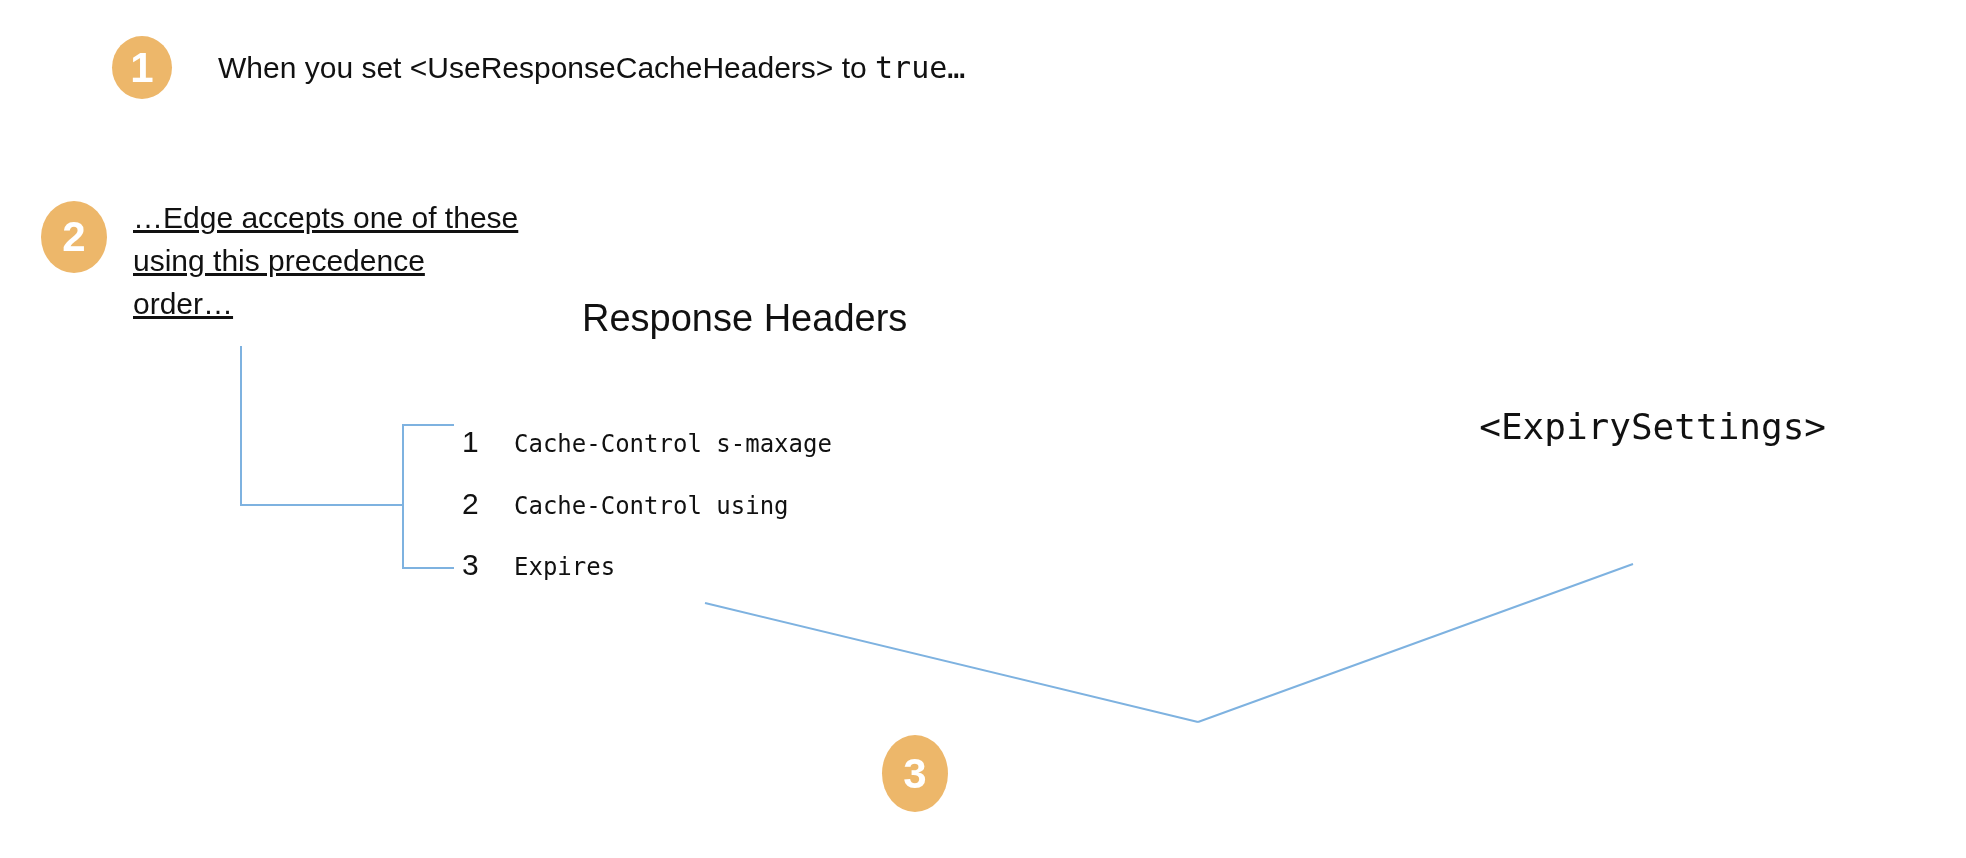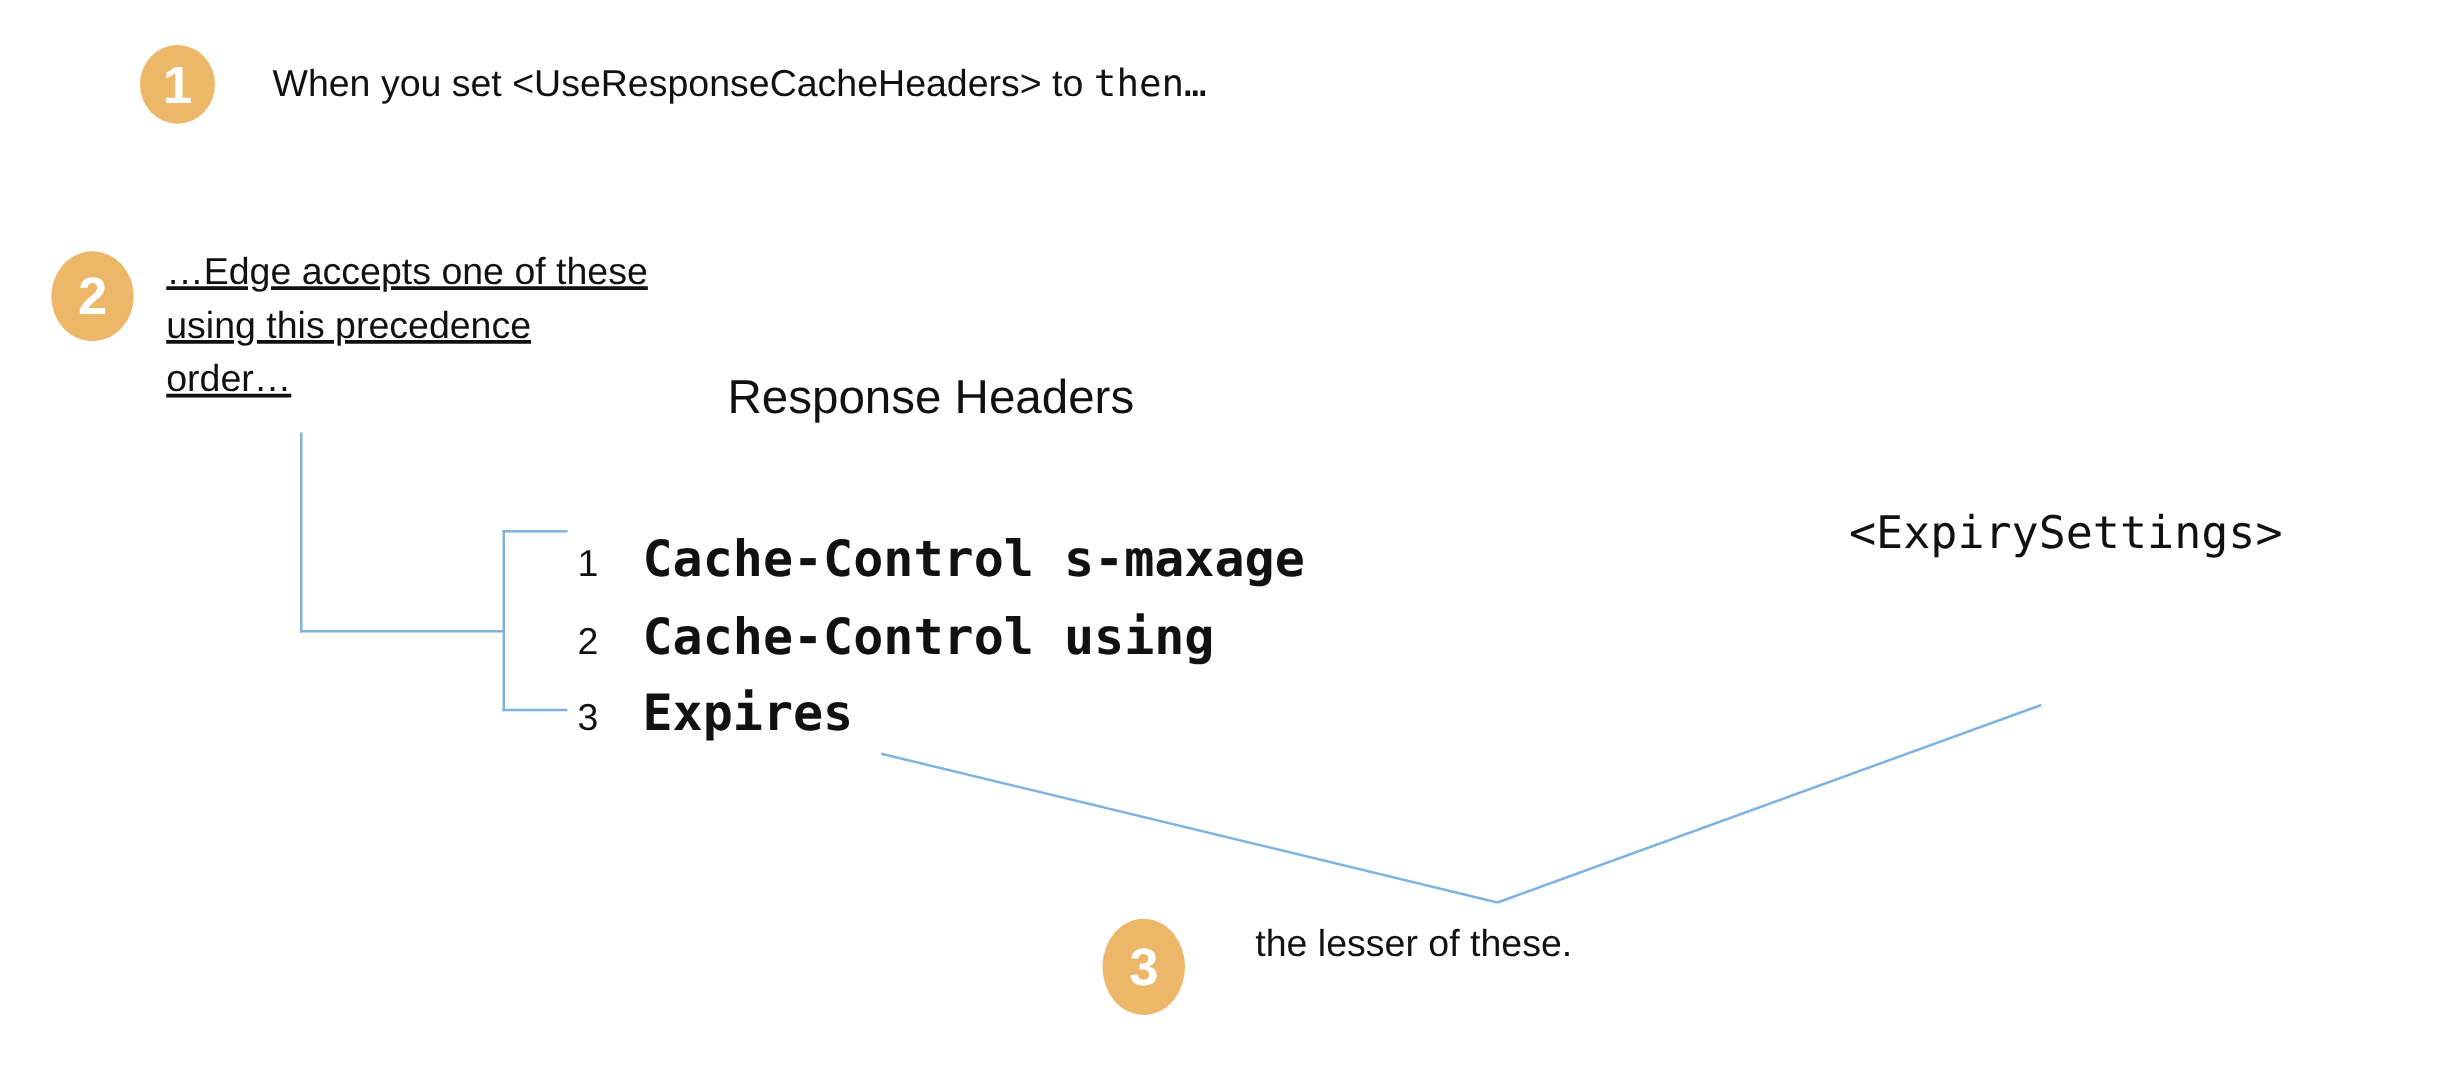--- a/index.html
+++ b/index.html
@@ -56,22 +56,21 @@
     position: absolute;
     display: flex;
     align-items: baseline;
     white-space: nowrap;
   }
   .list-rank {
     font-size: 30px;
     width: 52px;
   }
   .list-name {
-    font-size: 40px;
-    font-weight: bold;
+    font-size: 24px;
   }
   .policy-code {
     position: absolute;
     font-size: 36px;
     text-align: center;
     white-space: nowrap;
   }
   .policy-caption {
     position: absolute;
     font-size: 30px;
@@ -99,21 +98,21 @@
 </style>
 </head>
 <body>
 
 <div class="canvas">
 
   <div class="badge" style="left:112px; top:36px; width:60px; height:63px;">
     <span>1</span>
   </div>
   <div class="step-text" style="left:218px; top:46px;">
-    <span>When you set &lt;UseResponseCacheHeaders&gt; to </span><span class="mono">then…</span>
+    <span>When you set &lt;UseResponseCacheHeaders&gt; to </span><span class="mono">true…</span>
   </div>
 
   <div class="badge" style="left:41px; top:201px; width:66px; height:72px;">
     <span>2</span>
   </div>
   <div class="step-text" style="left:133px; top:196px;text-decoration:underline;">
     <div>…Edge accepts one of these</div>
     <div>using this precedence</div>
     <div>order…</div>
   </div>
@@ -144,16 +143,15 @@
 
   <svg class="funnel" width="1966" height="858" viewBox="0 0 1966 858">
     <line x1="705" y1="603" x2="1198" y2="722"></line>
     <line x1="1633" y1="564" x2="1198" y2="722"></line>
   </svg>
 
   <div class="badge" style="left:882px; top:735px; width:66px; height:77px;">
     <span>3</span>
   </div>
   <div class="step3-text" style="left:950px; top:736px; width:362px;">
-    <div>the lesser of these.</div>
   </div>
 
 </div>
 
 </body></html>

